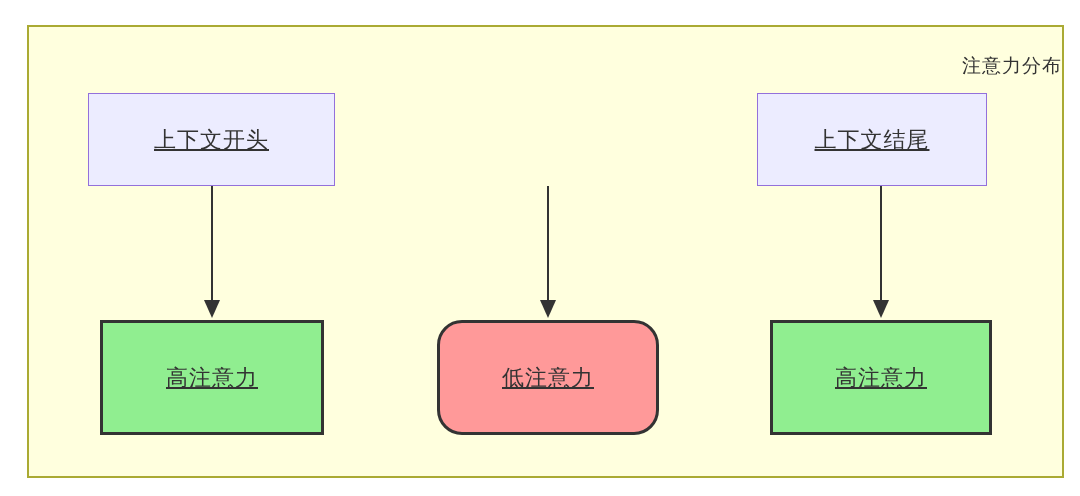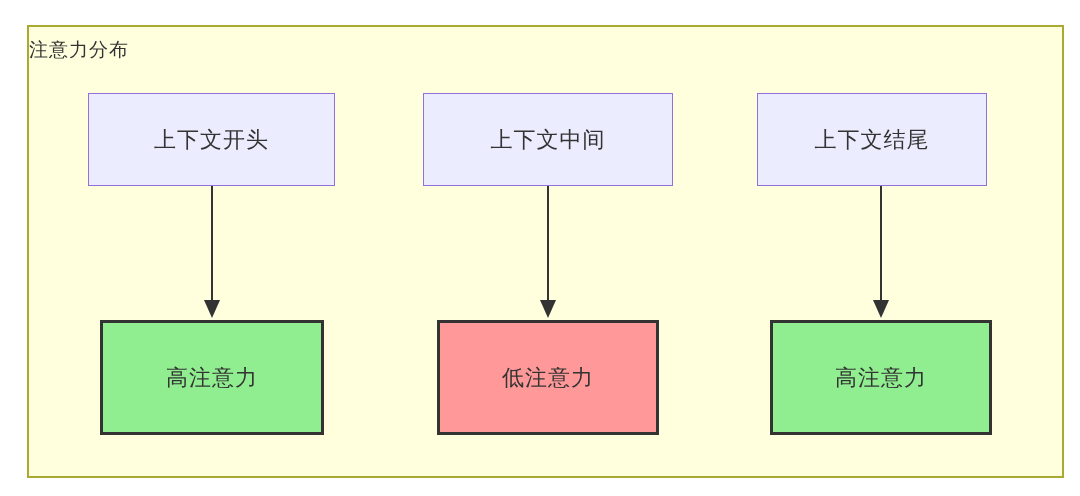--- a/index.html
+++ b/index.html
@@ -21,55 +21,56 @@
     top: 25px;
     width: 1037px;
     height: 453px;
     box-sizing: border-box;
     background: var(--container-fill, #FFFFDE);
     border: 2px solid var(--container-border, #AAAA33);
   }
   .diagram-title {
     position: absolute;
     left: 0;
-    top: 10px;
+    top: 26px;
     width: 100%;
-    text-align: left;
+    text-align: right;
     font-size: 19px;
     color: var(--text, #333333);
     letter-spacing: 1px;
   }
   .node {
     position: absolute;
     box-sizing: border-box;
     display: flex;
     align-items: center;
     justify-content: center;
     font-size: 22px;
     color: var(--text, #333333);
     letter-spacing: 1px;
+    text-decoration: underline;
   }
   .source {
     background: var(--source-fill, #ECECFF);
     border: 1.5px solid var(--source-border, #9370DB);
     height: 93px;
     top: 66px;
   }
   .source.s1 { left: 59px;  width: 247px; }
   .source.s2 { left: 394px; width: 250px; }
   .source.s3 { left: 728px; width: 230px; }
   .result {
     border: 3px solid var(--result-border, #333333);
     height: 115px;
     top: 293px;
   }
   .result.high { background: var(--high-fill, #90EE90); }
   .result.low  { background: var(--low-fill, #FF9999); }
   .result.r1 { left: 71px;  width: 224px; }
-  .result.r2 { left: 408px; width: 222px; }
+  .result.r2 { left: 408px; width: 222px; border-radius: 25px; }
   .result.r3 { left: 741px; width: 222px; }
   .edges {
     position: absolute;
     left: 0;
     top: 0;
     width: 100%;
     height: 100%;
     pointer-events: none;
   }
   .edges line {
@@ -79,21 +80,20 @@
 </style>
 </head>
 <body>
 
 <div class="stage">
   <div class="container">
 
     <div class="diagram-title">注意力分布</div>
 
     <div class="node source s1">上下文开头</div>
-    <div class="node source s2">上下文中间</div>
     <div class="node source s3">上下文结尾</div>
 
     <svg class="edges" width="1033" height="449" viewBox="0 0 1033 449">
       <defs>
         <marker id="arrowhead" markerWidth="9" markerHeight="8" refX="7.5" refY="4" orient="auto">
           <path d="M0,0 L9,4 L0,8 z" fill="#333333"></path>
         </marker>
       </defs>
       <line x1="183" y1="159" x2="183" y2="288" marker-end="url(#arrowhead)"></line>
       <line x1="519" y1="159" x2="519" y2="288" marker-end="url(#arrowhead)"></line>

